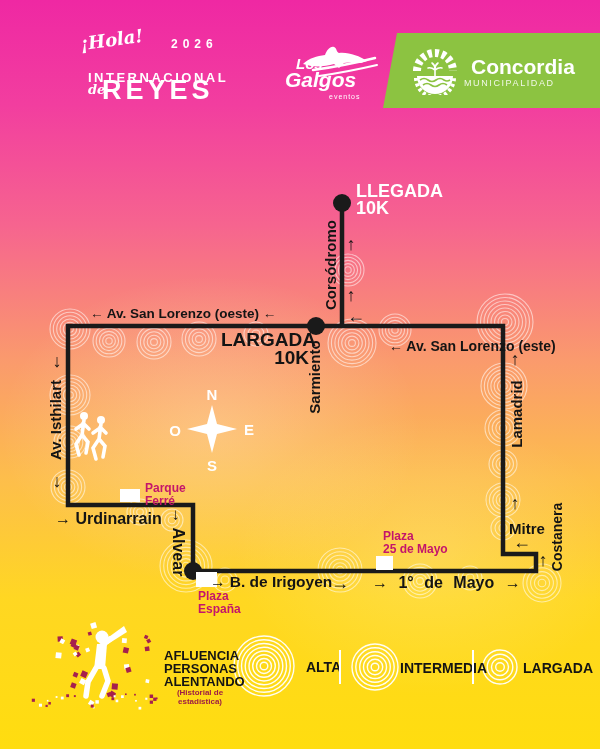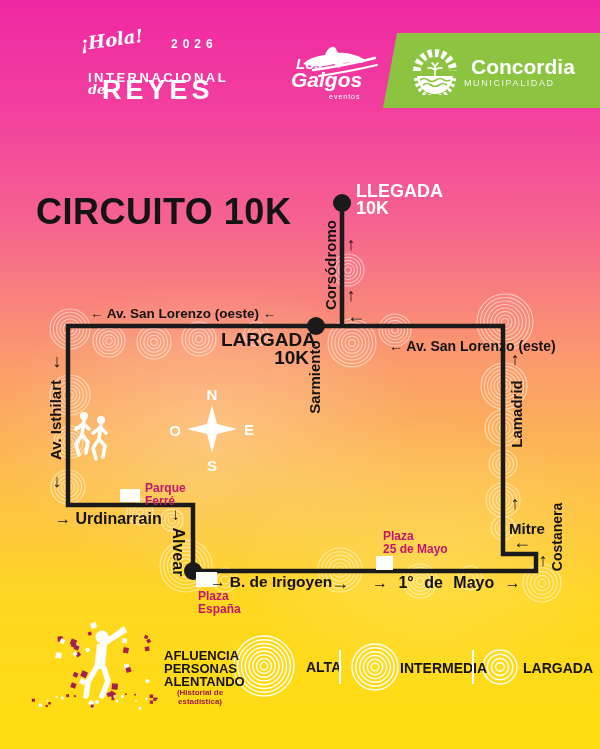--- a/index.html
+++ b/index.html
@@ -320,35 +320,34 @@
   <div class="abs intl w" style="left:88px;top:70px;">INTERNACIONAL</div>
   <div class="abs de w" style="left:88px;top:82px;">de</div>
   <div class="abs reyes w" style="left:102px;top:75px;">REYES</div>
 
   <svg width="100" height="70" style="left:295px;top:38px;">
     <path d="M8,26 C14,20 22,18 30,17 C32,12 35,8 39,9 C42,10 41,14 44,15 C54,14 64,18 72,23 L66,25 C60,24 54,24 49,25 L44,30 L39,26 C32,28 24,29 16,28 Z" fill="#fff"></path>
     <path d="M18,32 Q48,28 80,20" stroke="#fff" stroke-width="2.5" fill="none" stroke-linecap="round"></path>
     <path d="M24,38 Q52,34 82,27" stroke="#fff" stroke-width="2" fill="none" stroke-linecap="round"></path>
   </svg>
   <div class="abs glos w" style="left:296px;top:55px;">Los</div>
-  <div class="abs gname w" style="left:285px;top:68px;margin-left:6px;">Galgos</div>
+  <div class="abs gname w" style="left:285px;top:68px;">Galgos</div>
   <div class="abs gsub w" style="left:329px;top:93px;">eventos</div>
 
   <div class="abs banner" id="banner" style="background: rgb(140, 195, 65);"></div>
   <svg width="46" height="46" style="left:412px;top:49px;">
     <path d="M5,22 A18,18 0 0 1 41,22" stroke="#fff" stroke-width="8" fill="none" stroke-dasharray="4 3"></path>
     <path d="M23,20 L23,27 M23,21 Q19,18 16,19 M23,21 Q27,18 30,19 M23,20 Q23,16 20,14 M23,20 Q23,16 26,14" stroke="#fff" stroke-width="1.6" fill="none" stroke-linecap="round"></path>
     <path d="M5,27 A18,18 0 0 0 41,27 Z" fill="#fff"></path>
     <path d="M4,29 A19,19 0 0 0 42,29" stroke="#fff" stroke-width="4" fill="none" stroke-dasharray="3 2.6"></path>
     <path d="M8,31 q4,-3 8,0 q4,3 8,0 q4,-3 8,0 q3,2 6,0 M11,36 q4,-3 8,0 q4,3 8,0 q4,-3 8,0" stroke="#8CC341" stroke-width="1.7" fill="none"></path>
   </svg>
   <div class="abs cname w" style="left:462px;top:55px;">Concordia</div>
   <div class="abs csub" style="left:464px;top:78px;">MUNICIPALIDAD</div>
 
-  <div class="abs title blk" style="left:36px;top:191px;">CIRCUITO 10K</div>
 
   <div class="abs marker w" style="left:356px;top:182px;font-size:18px;">LLEGADA</div>
   <div class="abs marker w" style="left:356px;top:199px;font-size:18px;">10K</div>
 
   <div class="abs marker blk" style="left:221px;top:330px;width:88px;text-align:right;">LARGADA</div>
   <div class="abs marker blk" style="left:221px;top:348px;width:88px;text-align:right;">10K</div>
 
   <div class="abs hl blk" style="left:90px;top:306px;width:186px;text-align:center;font-size:13.5px;">← Av. San Lorenzo (oeste) ←</div>
   <div class="abs hl blk" style="left:389px;top:306px;font-size:14px;margin-top:32px;">← Av. San Lorenzo (este)</div>
   <div class="abs vl blk" style="left:330px;top:265px;">Corsódromo</div>

